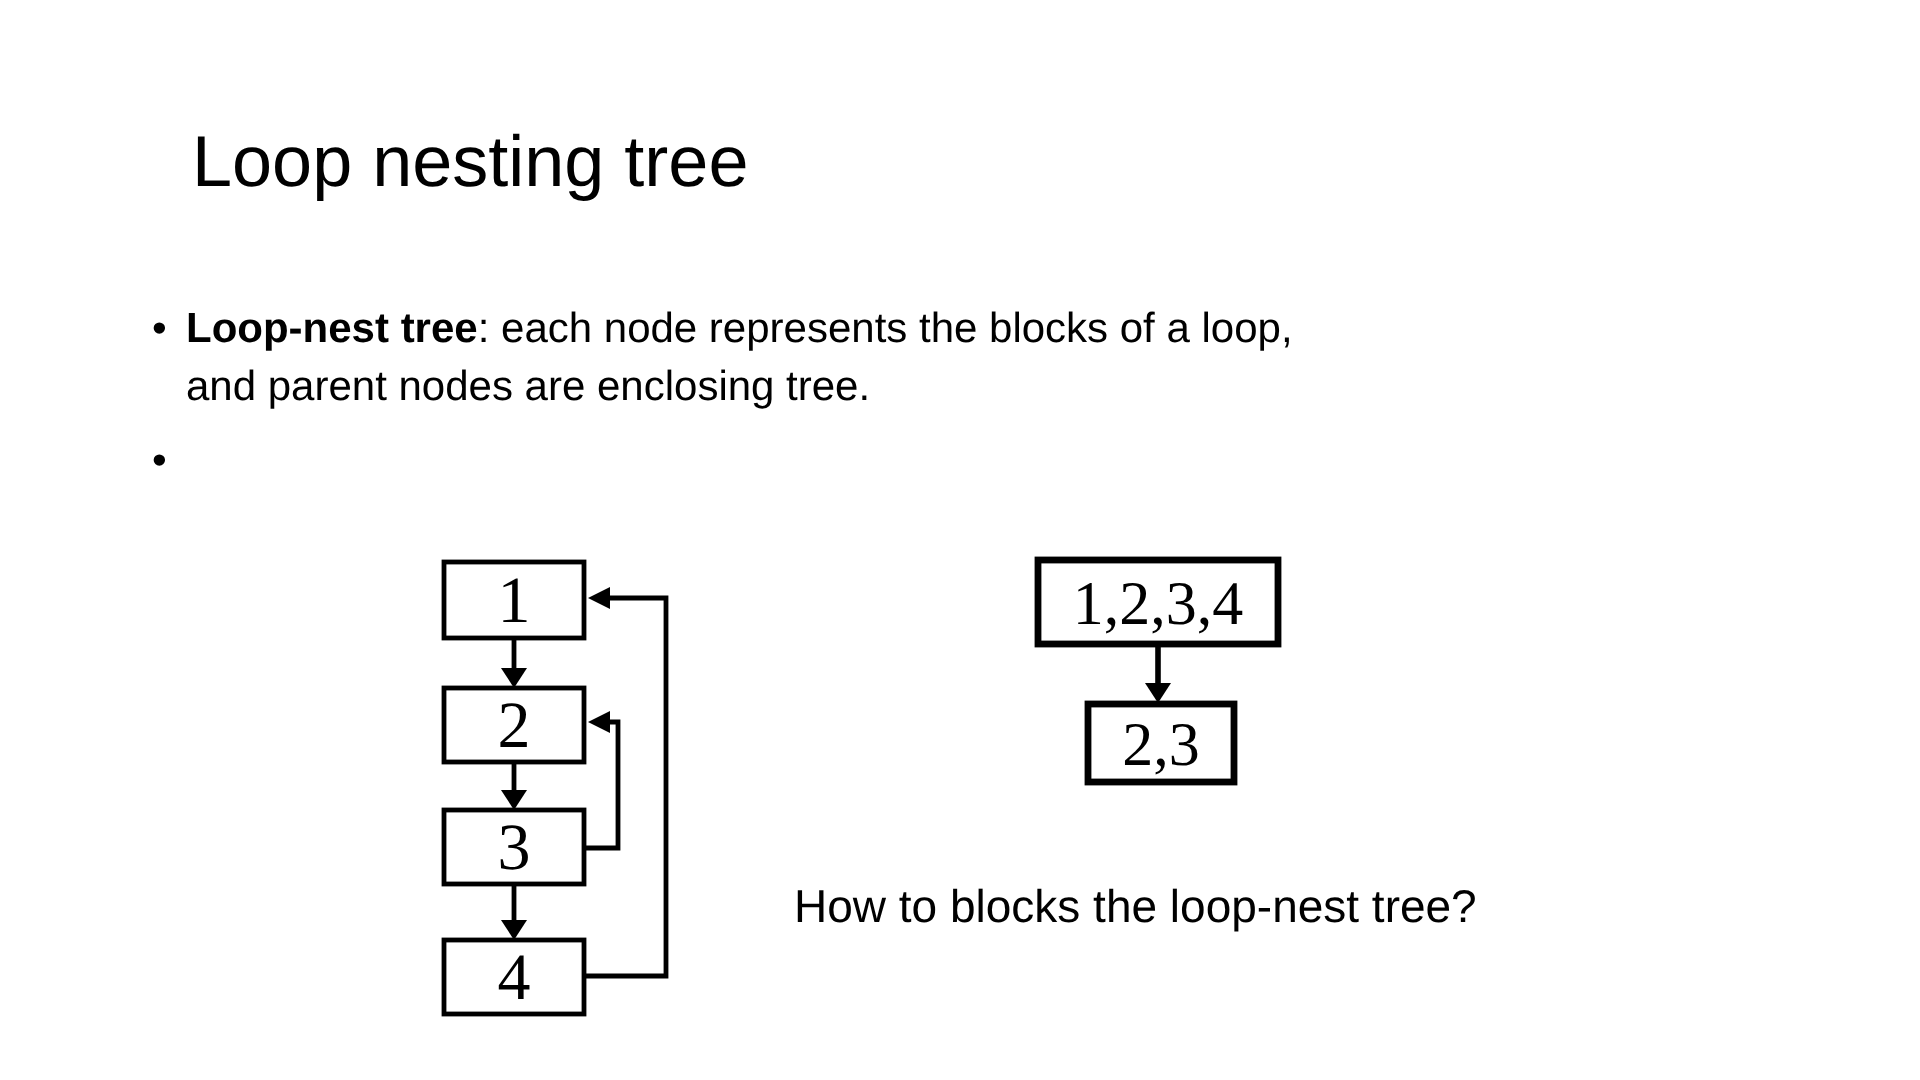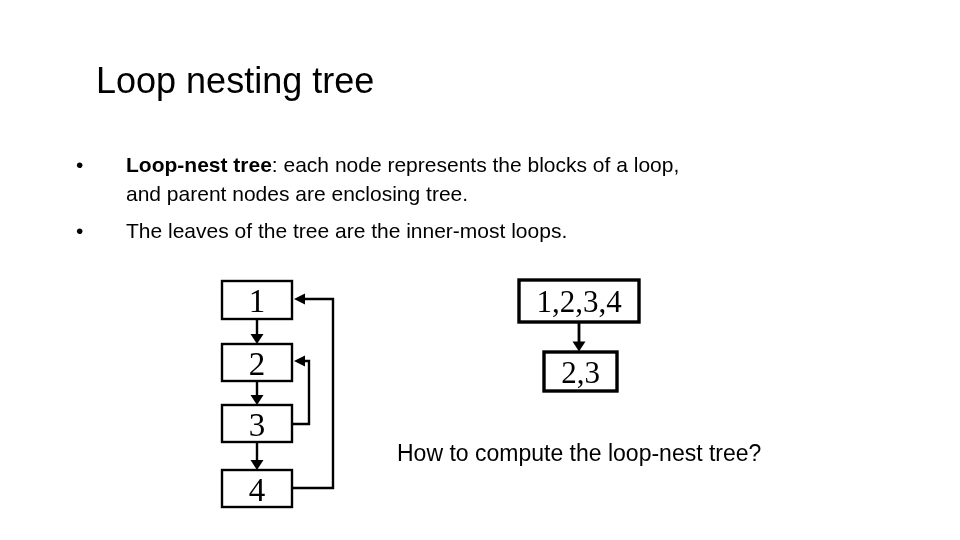--- a/index.html
+++ b/index.html
@@ -32,21 +32,21 @@
     align-items: flex-start;
     font-size: 21px;
     line-height: 29px;
   }
   .bullet + .bullet { margin-top: 8px; }
   .marker {
     width: 17px;
     flex: 0 0 17px;
     font-size: 21px;
   }
-  .btext .line { white-space: nowrap; margin-left: 33px; }
+  .btext .line { white-space: nowrap; }
   .btext b { font-weight: 700; }
   .question {
     position: absolute;
     left: 397px;
     top: 438px;
     font-size: 23px;
     line-height: 30px;
     white-space: nowrap;
   }
   .cfg-svg {
@@ -79,23 +79,20 @@
   <div class="bullets">
     <div class="bullet">
       <span class="marker">•</span>
       <div class="btext">
         <div class="line"><b>Loop-nest tree</b><span>: each node represents the blocks of a loop,</span></div>
         <div class="line">and parent nodes are enclosing tree.</div>
       </div>
     </div>
     <div class="bullet">
       <span class="marker">•</span>
-      <div class="btext">
-        <div class="line">The leaves of the tree are the inner-most loops.</div>
-      </div>
     </div>
   </div>
 
   <svg class="cfg-svg" width="150" height="245" viewBox="0 0 150 245">
     <rect class="box" x="22" y="11" width="70" height="38" stroke-width="2.4"></rect>
     <rect class="box" x="22" y="74" width="70" height="37" stroke-width="2.4"></rect>
     <rect class="box" x="22" y="135" width="70" height="37" stroke-width="2.4"></rect>
     <rect class="box" x="22" y="200" width="70" height="37" stroke-width="2.4"></rect>
 
     <line class="shaft" x1="57" y1="49.5" x2="57" y2="65" stroke-width="2.4"></line>
@@ -121,15 +118,15 @@
     <rect class="box" x="9" y="8" width="120" height="42" stroke-width="3.4"></rect>
     <rect class="box" x="34" y="80" width="73" height="39" stroke-width="3.4"></rect>
 
     <line class="shaft" x1="69" y1="50" x2="69" y2="71" stroke-width="2.8"></line>
     <polygon class="head" points="69,79.5 62.5,69.5 75.5,69.5"></polygon>
 
     <text x="69" y="29.5" font-size="31">1,2,3,4</text>
     <text x="70.5" y="100" font-size="31">2,3</text>
   </svg>
 
-  <div class="question">How to compute the loop-nest tree?</div>
+  <div class="question">How to blocks the loop-nest tree?</div>
 
 </div>
 
 </body></html>

